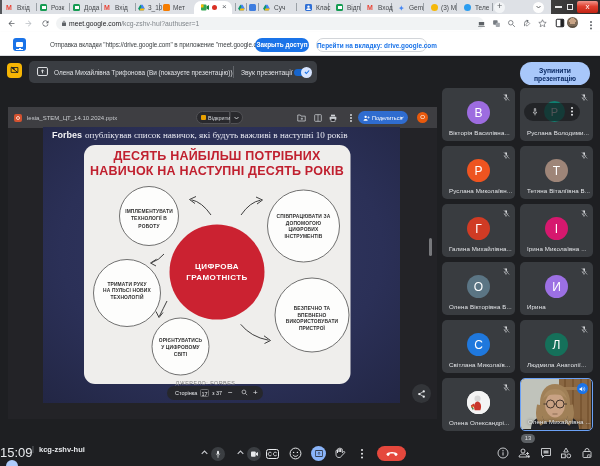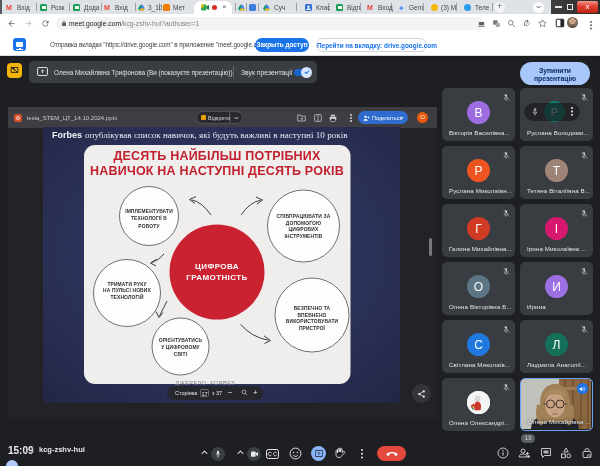--- a/index.html
+++ b/index.html
@@ -450,21 +450,21 @@
   <div class="nm" style="text-shadow:0 0 3px rgba(0,0,0,.8)">Олена Михайлівна ...</div>
   <div class="a" style="right:4px;top:4px;width:11px;height:11px;background:#1a73e8;border-radius:50%"></div>
   <svg class="a" style="right:6px;top:6.5px;width:7px;height:6px" viewBox="0 0 24 20">
       <path d="M2 7h4l5-5v16l-5-5H2z" fill="#fff"></path>
       <path d="M14 5c2 2 2 8 0 10M17 2c4 3 4 13 0 16" stroke="#fff" stroke-width="1.8" fill="none"></path>
     </svg>
 </div>
 <div class="a" style="left:521px;top:433.5px;width:14px;height:9px;z-index:9;background:#5c6064;border-radius:5px;color:#d8dade;font-size:6px;text-align:center;line-height:9px">13</div>
 
 <div class="a" style="left:0;top:436px;width:600px;height:30px;background:#1e1f22"></div>
-<div class="a" style="left:8px;top:445px;font-size:10px;color:#e8eaed;font-weight:bold">15:09</div>
+<div class="a" style="left:0;top:445px;font-size:13px;color:#e8eaed;font-weight:normal">15:09</div>
 <div class="a" style="left:32px;top:444px;font-size:7.5px;color:#7d8187">|</div>
 <div class="a" style="left:39px;top:445px;font-size:7.5px;color:#e8eaed;font-weight:bold">kcg-zshv-hui</div>
 
 <svg class="a" style="left:201px;top:450px;width:7px;height:5px" viewBox="0 0 10 6">
     <path d="M1 5l4-4 4 4" stroke="#c8cace" stroke-width="1.6" fill="none"></path>
   </svg>
 <div class="a" style="left:211px;top:446.5px;width:14px;height:14px;background:#3b3e42;border-radius:50%"></div>
 <svg class="a" style="left:215px;top:449.5px;width:6px;height:8px" viewBox="0 0 24 28">
     <path d="M12 16a4 4 0 0 0 4-4V5a4 4 0 0 0-8 0v7a4 4 0 0 0 4 4z" fill="#e8eaed"></path>
     <path d="M19 12a7 7 0 0 1-14 0M12 19v5M8 26h8" stroke="#e8eaed" stroke-width="2.2" fill="none"></path>

